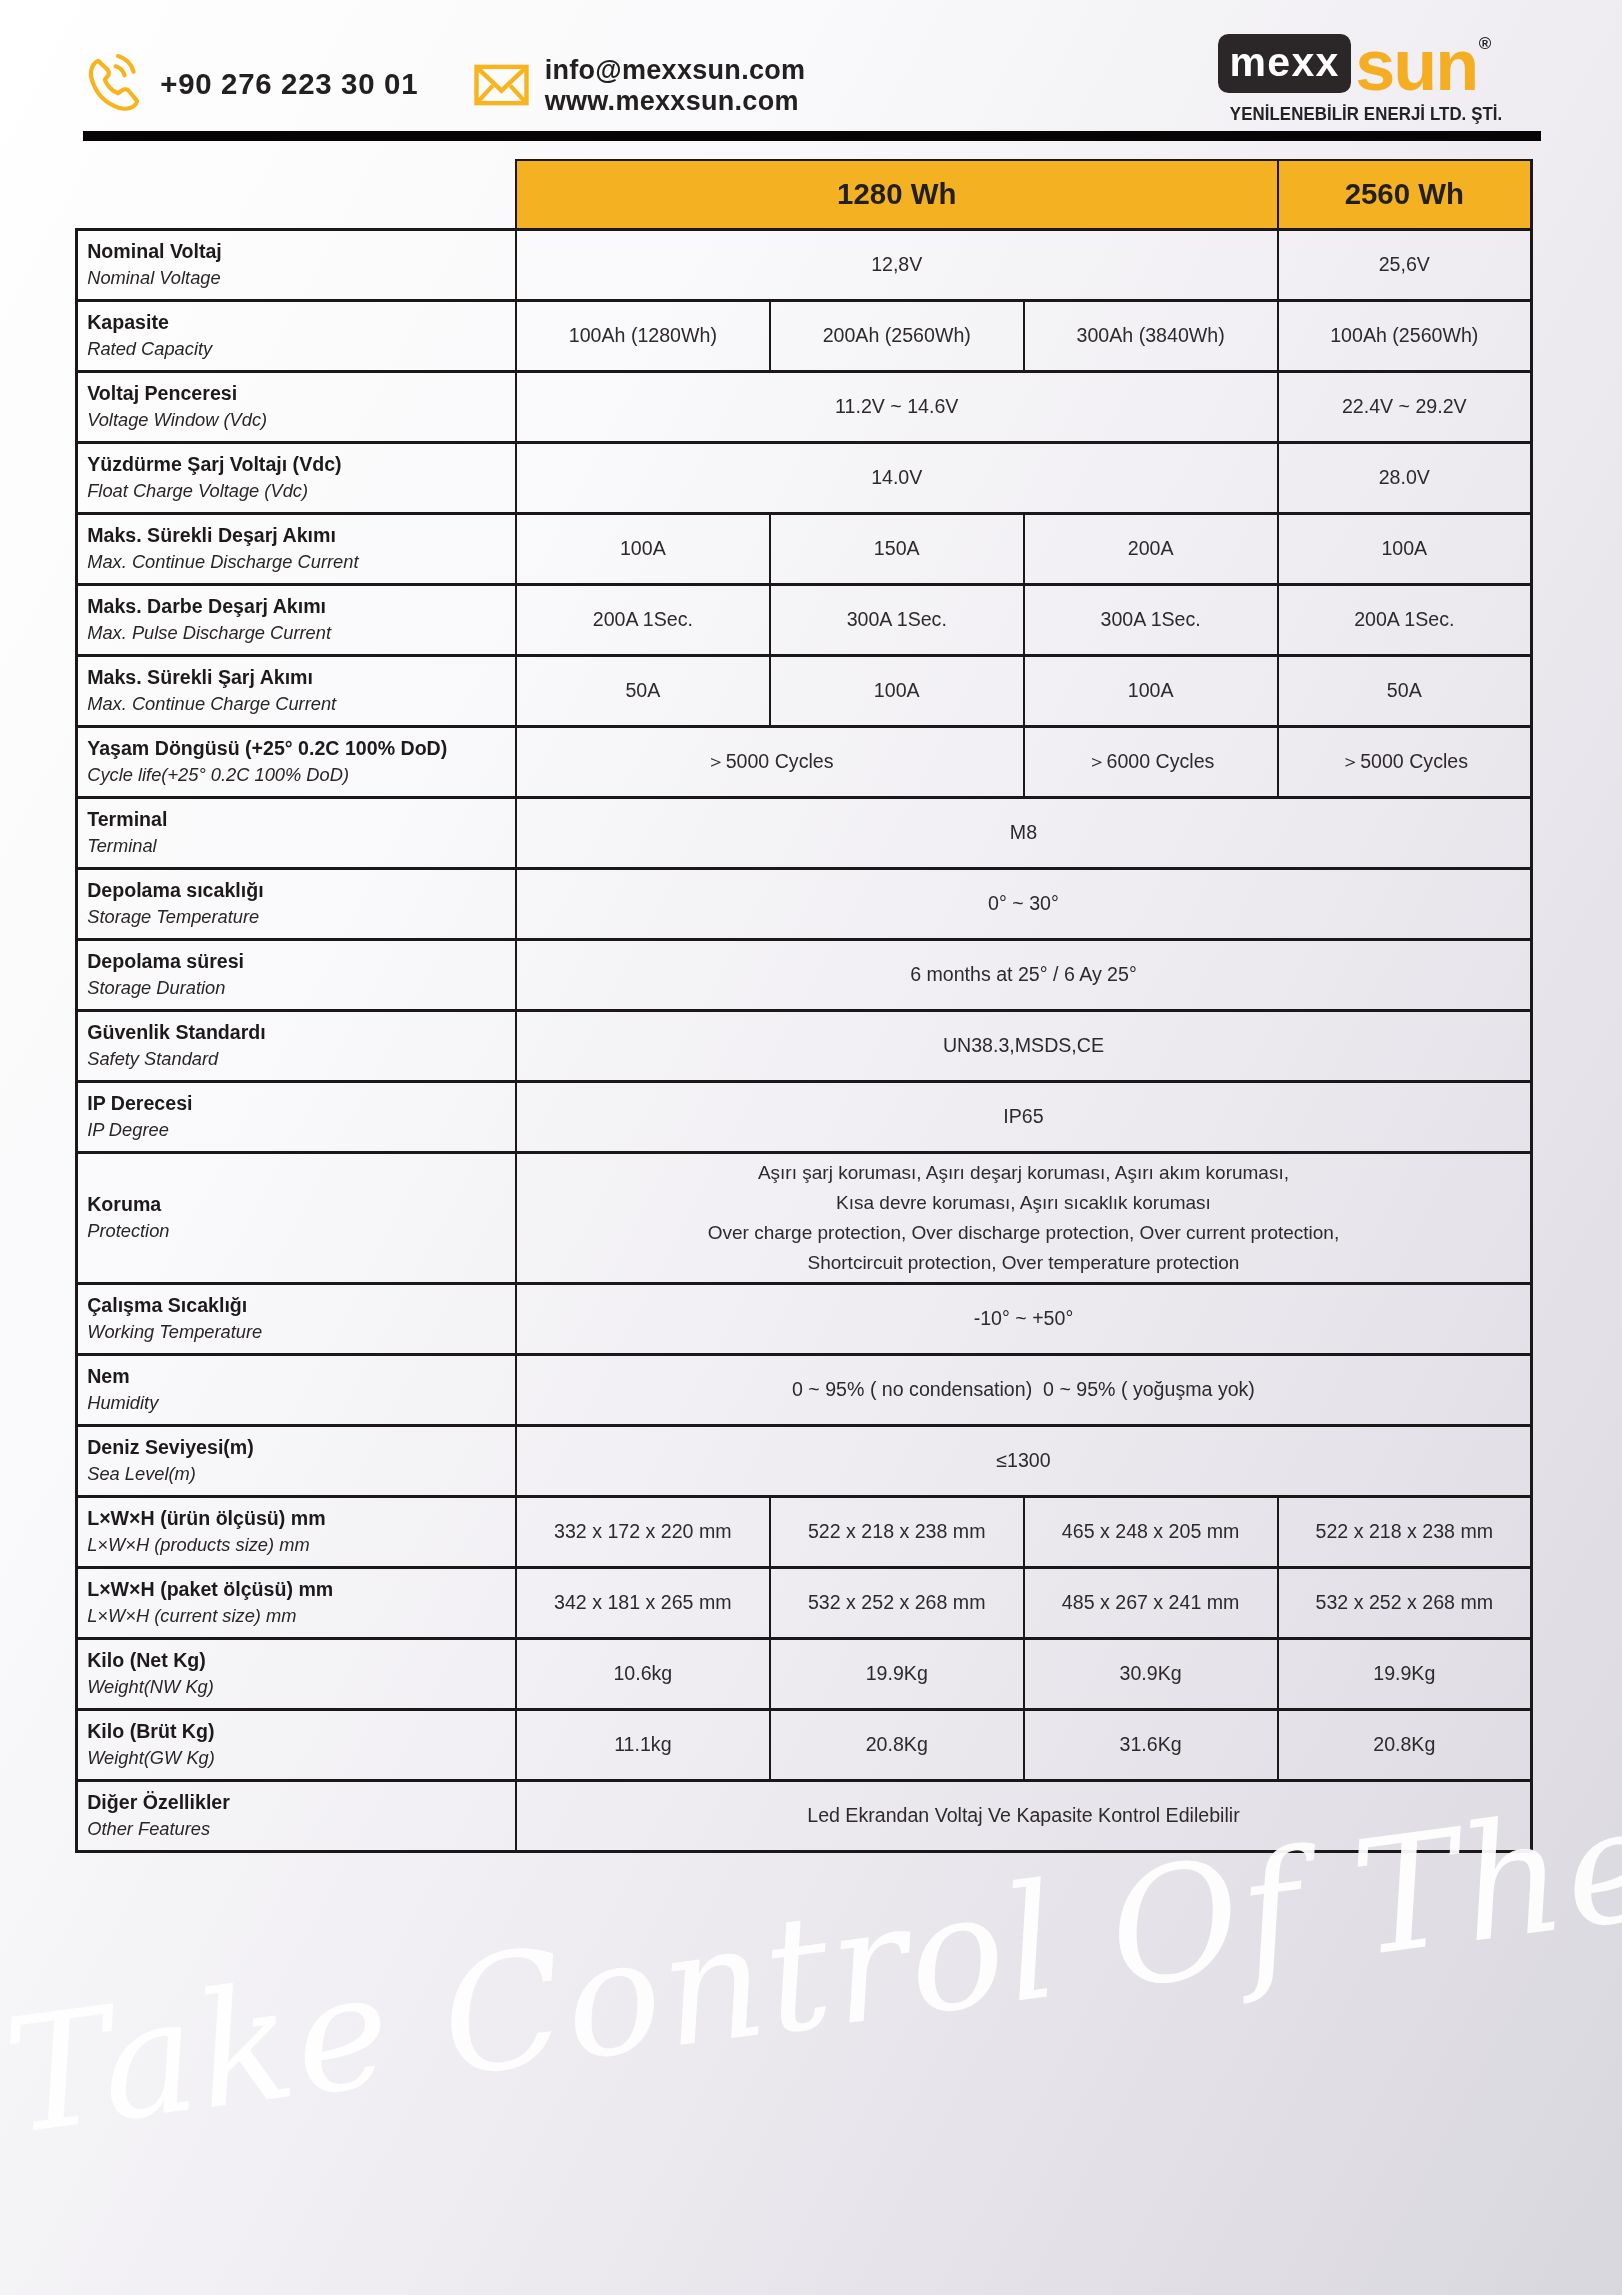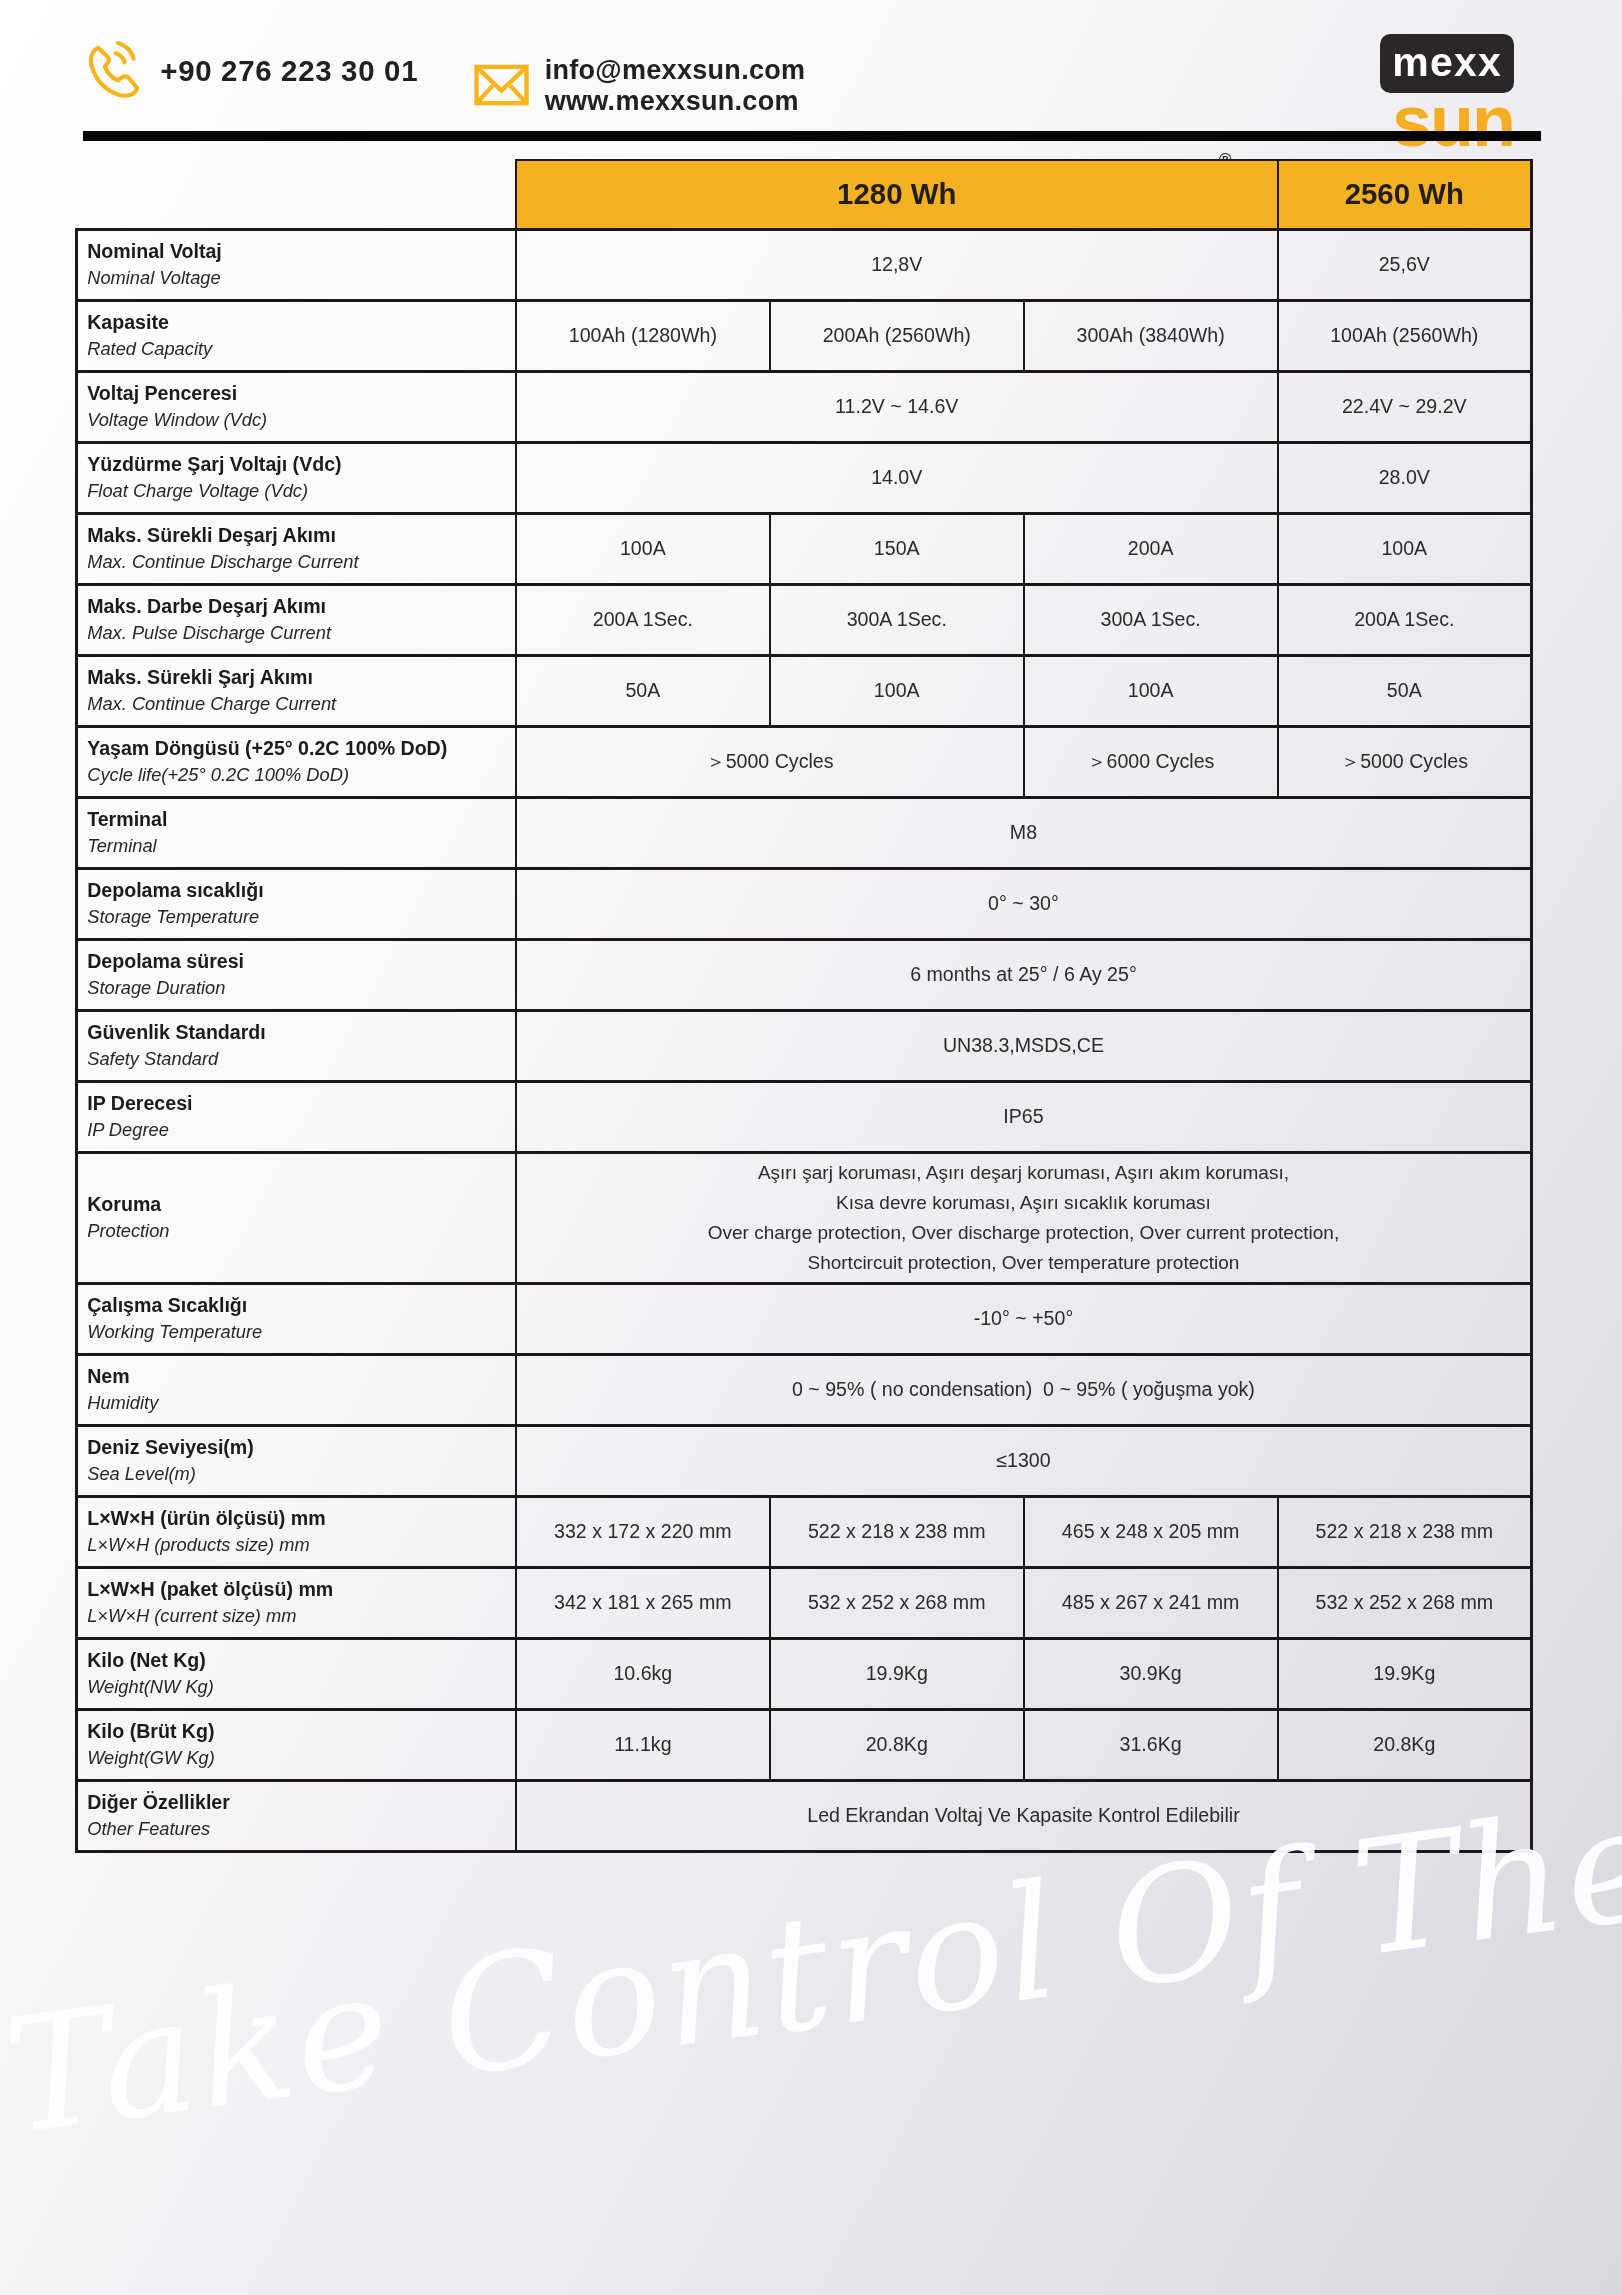--- a/index.html
+++ b/index.html
@@ -6,29 +6,29 @@
   .page{
     position:relative;
     width:1623px;height:2295px;
     background:linear-gradient(118deg,#ffffff 0%,#f9f8fa 30%,#eceaef 62%,#d9d7de 100%);
     overflow:hidden;
     font-family:"Liberation Sans",sans-serif;
     color:#232021;
   }
   
   .contact{position:absolute;display:flex;align-items:center;}
-  .phone-block{left:82px;top:38px;}
+  .phone-block{left:82px;top:51px;}
   .phone-block svg{width:60px;height:63px;}
   .phone-text{margin-left:18.3px;font-size:29.4px;font-weight:bold;letter-spacing:0.7px;}
   .email-block{left:474px;top:55px;}
   .email-block svg{width:55px;height:42px;}
   .email-text{margin-left:15.7px;font-size:27px;font-weight:bold;line-height:31px;letter-spacing:0.3px;}
   
   .logo{position:absolute;right:109px;top:34px;text-align:center;}
-  .logo-row{display:flex;align-items:flex-end;justify-content:flex-start;flex-direction:column;}
+  .logo-row{display:flex;align-items:flex-end;justify-content:flex-start;}
   .logo-mexx{
     background:#2b2728;color:#ffffff;border-radius:10.5px;
     font-size:41px;font-weight:bold;letter-spacing:1.3px;
     padding:7.9px 11.8px 10.5px 11.8px;line-height:1;
   }
   .logo-sun{
     color:#f5ae22;font-size:72px;font-weight:bold;letter-spacing:-2px;
     line-height:0.78;margin-left:3.9px;
   }
   .logo-reg{font-size:17px;font-weight:bold;color:#2b2728;align-self:flex-start;margin-left:1.3px;}

